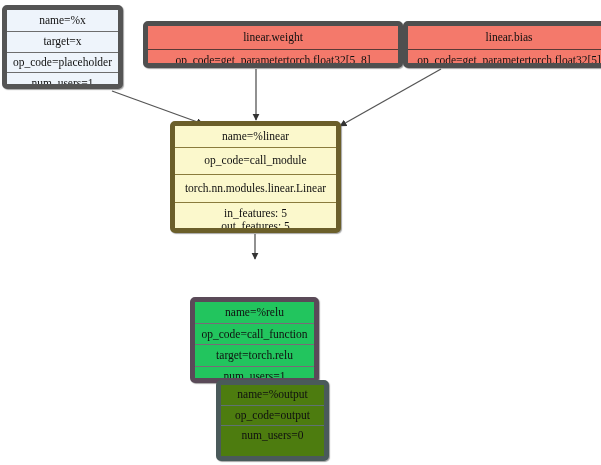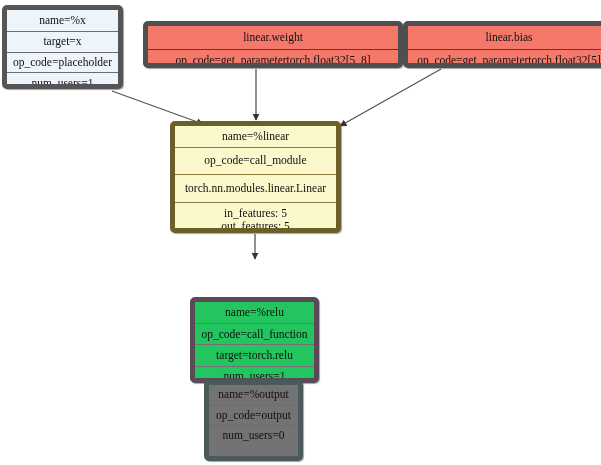--- a/index.html
+++ b/index.html
@@ -82,22 +82,22 @@
   
   .n-relu {
     left: 190px; top: 261px; width: 129px; height: 86px;
     background: #22c55e;
     border-color: #5a4a58;
     margin-top: 36px;
   }
   .n-relu .row { height: 21.2px; border-color: #7a6a78; }
   
   .n-output {
-    left: 204px; top: 380px; width: 99px; height: 81px;
-    background: #737373;
+    left: 216px; top: 380px; width: 113px; height: 81px;
+    background: #4d7c0f;
     border-color: #4a5a5a;
   }
   .n-output .row { height: 19.9px; border-color: #5f7272; }
 </style>
 </head>
 <body>
 
 <div id="canvas">
 
   <svg class="edges" viewBox="0 0 601 465" xmlns="http://www.w3.org/2000/svg">

